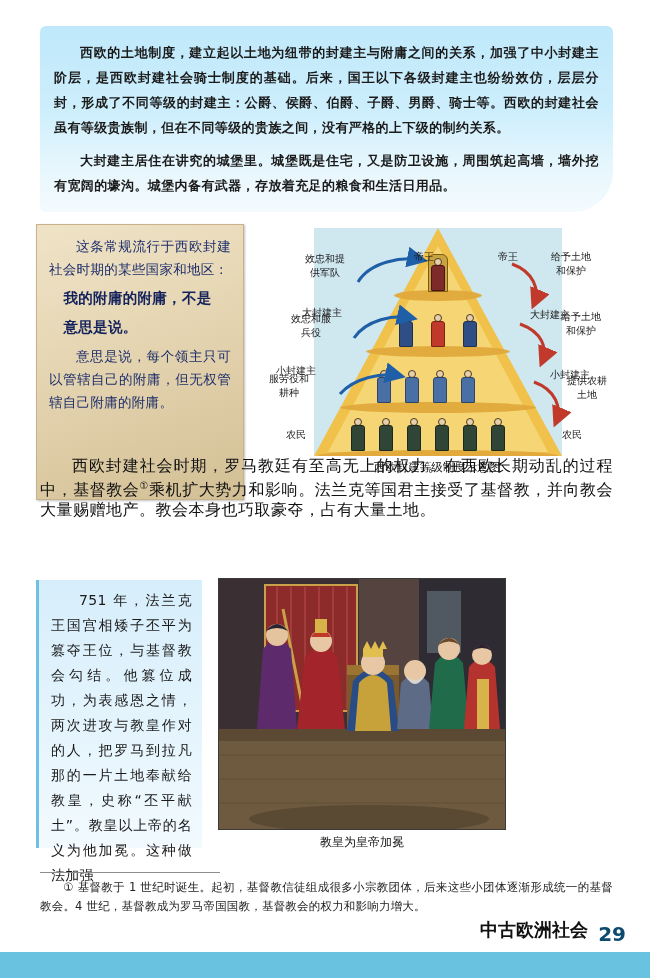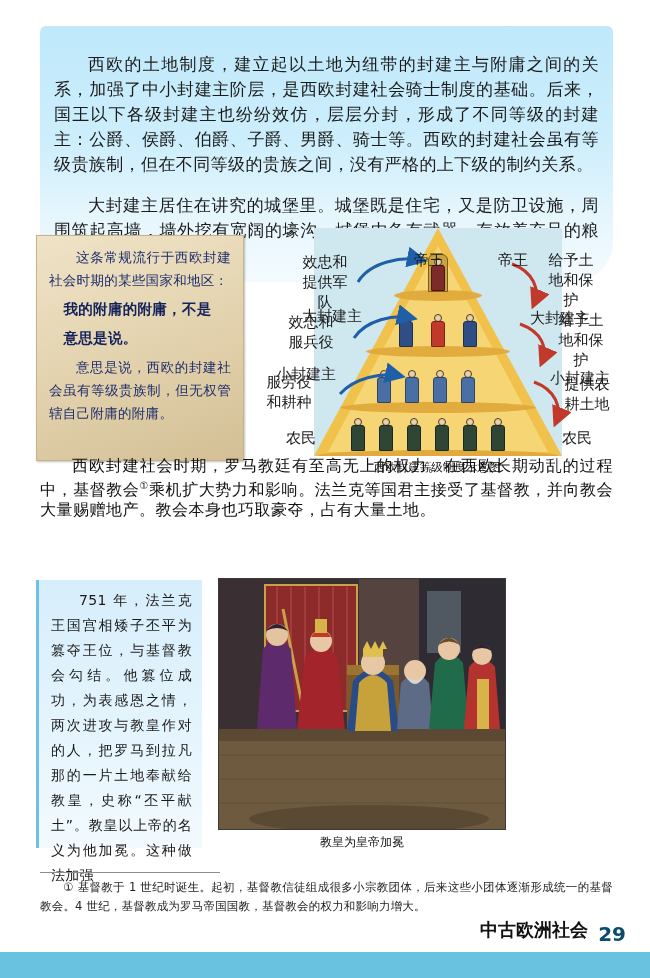--- a/index.html
+++ b/index.html
@@ -25,37 +25,38 @@
     position: absolute;
     left: 40px;
     top: 26px;
     width: 573px;
     background: linear-gradient(180deg, #bfe9fb 0%, #cdeefc 45%, #e6f6fd 75%, #f4fbfe 100%);
     border-radius: 6px 6px 40px 6px;
     padding: 10px 14px 14px 14px;
     box-sizing: border-box;
   }
   .intro-block p {
-    margin: 16px 0 8px 0;
-    font-size: 17px;
+    margin: 4px 0 8px 0;
+    font-size: 13px;
     line-height: 25px;
     color: #1b1b1b;
     text-align: justify;
     text-indent: 2em;
     letter-spacing: 0.4px;
+    font-weight: bold;
   }
   .intro-block p:last-child { margin-bottom: 0; }
 
   
   .note-card {
     position: absolute;
     left: 36px;
-    top: 235px;
+    top: 224px;
     width: 208px;
-    height: 226px;
+    height: 276px;
     background: linear-gradient(160deg, #efe3c7 0%, #e7d8b6 35%, #ddcba4 70%, #d2bf95 100%);
     border: 1px solid #c7b28a;
     box-shadow: 1px 1px 2px rgba(0,0,0,0.25);
     box-sizing: border-box;
     padding: 10px 12px;
   }
   .note-card p {
     margin: 0 0 6px 0;
     font-size: 13.5px;
     line-height: 23px;
@@ -147,22 +148,22 @@
 
   .throne {
     position: absolute;
     background: #b9892f;
     border: 1px solid #7d5a16;
     box-sizing: border-box;
   }
 
   .lbl {
     position: absolute;
-    font-size: 15px;
-    line-height: 20px;
+    font-size: 10px;
+    line-height: 14px;
     color: #1a1a1a;
     white-space: nowrap;
   }
   .lbl.multi { white-space: normal; width: 46px; text-align: center; }
   .lbl.r { text-align: right; }
 
   .arrow-svg {
     position: absolute;
     left: 0; top: 0;
     width: 350px; height: 245px;
@@ -300,21 +301,21 @@
 
   <div class="intro-block">
     <p>西欧的土地制度，建立起以土地为纽带的封建主与附庸之间的关系，加强了中小封建主阶层，是西欧封建社会骑士制度的基础。后来，国王以下各级封建主也纷纷效仿，层层分封，形成了不同等级的封建主：公爵、侯爵、伯爵、子爵、男爵、骑士等。西欧的封建社会虽有等级贵族制，但在不同等级的贵族之间，没有严格的上下级的制约关系。</p>
     <p>大封建主居住在讲究的城堡里。城堡既是住宅，又是防卫设施，周围筑起高墙，墙外挖有宽阔的壕沟。城堡内备有武器，存放着充足的粮食和生活日用品。</p>
   </div>
 
   <div class="note-card">
     <p class="indent">这条常规流行于西欧封建社会时期的某些国家和地区：</p>
     <p class="strong">我的附庸的附庸，不是</p>
     <p class="strong">意思是说。</p>
-    <p class="indent">意思是说，西欧的封建社会虽有等级贵族制，但无权管辖自己附庸的附庸。</p>
+    <p class="indent">意思是说，每个领主只可以管辖自己的附庸，但无权管辖自己附庸的附庸。</p>
   </div>
 
   <div class="diagram">
 
     <div class="pyramid-box">
       <div class="tri"></div>
       <div class="tri-inner"></div>
 
       <div class="shelf s1"></div>
       <div class="shelf s2"></div>

